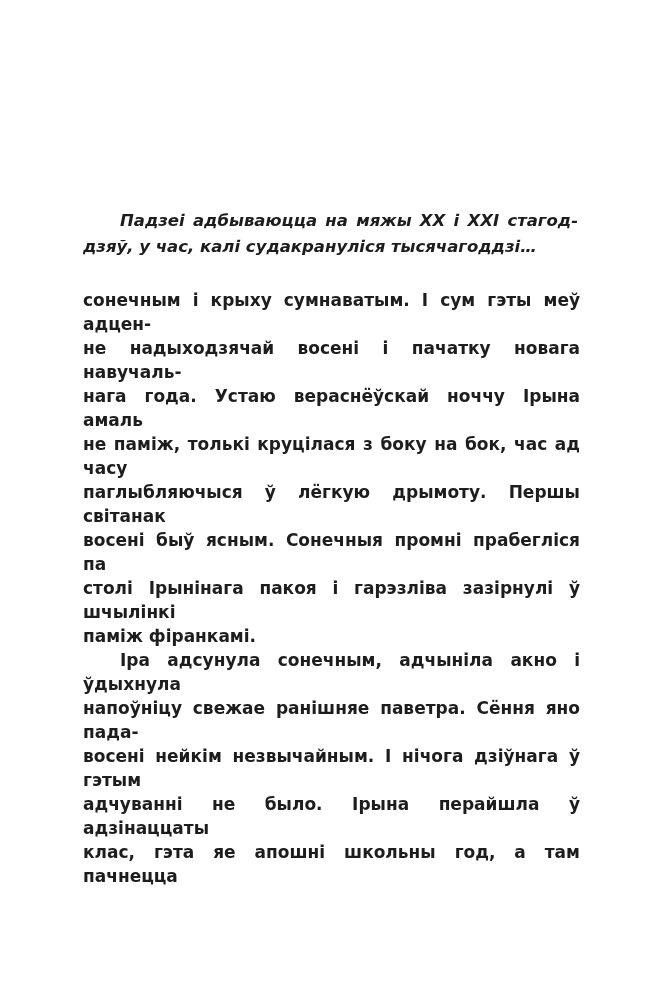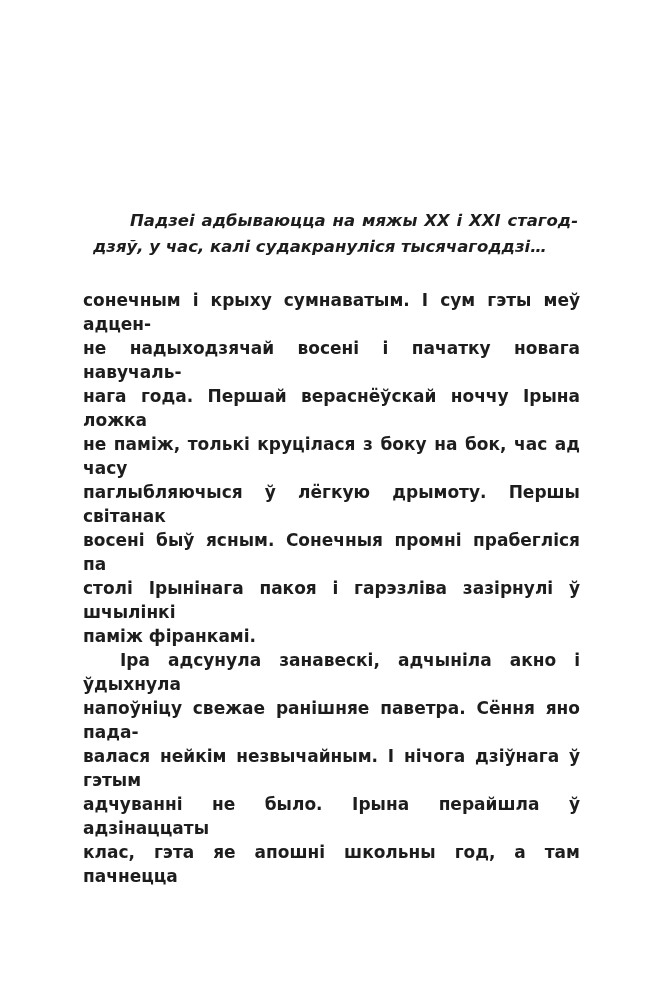--- a/index.html
+++ b/index.html
@@ -22,21 +22,20 @@
   .text-blocks {
     width: 497px;
   }
   .block {
     margin: 0;
   }
   .block.epigraph {
     font-style: italic;
     font-size: 16.5px;
     line-height: 26px;
-    margin-left: 10px;
     margin-right: 2px;
     margin-bottom: 28px;
   }
   .block.paragraph {
     font-size: 17px;
     line-height: 24px;
   }
   .line {
     text-align: justify;
     text-align-last: justify;
@@ -54,29 +53,29 @@
 
 <div class="page">
   <div class="text-blocks">
       <div class="block epigraph">
         <div class="line first">Падзеі адбываюцца на мяжы XX і XXI стагод-</div>
         <div class="line last">дзяў, у час, калі судакрануліся тысячагоддзі…</div>
       </div>
       <div class="block paragraph">
         <div class="line">сонечным і крыху сумнаватым. І сум гэты меў адцен-</div>
         <div class="line">не надыходзячай восені і пачатку новага навучаль-</div>
-        <div class="line">нага года. Першай вераснёўскай ноччу Ірына ложка</div>
+        <div class="line">нага года. Устаю вераснёўскай ноччу Ірына амаль</div>
         <div class="line">не паміж, толькі круцілася з боку на бок, час ад часу</div>
         <div class="line">паглыбляючыся ў лёгкую дрымоту. Першы світанак</div>
         <div class="line">восені быў ясным. Сонечныя промні прабегліся па</div>
         <div class="line">столі Ірынінага пакоя і гарэзліва зазірнулі ў шчылінкі</div>
         <div class="line last">паміж фіранкамі.</div>
       </div>
       <div class="block paragraph">
-        <div class="line first">Іра адсунула занавескі, адчыніла акно і ўдыхнула</div>
+        <div class="line first">Іра адсунула сонечным, адчыніла акно і ўдыхнула</div>
         <div class="line">напоўніцу свежае ранішняе паветра. Сёння яно пада-</div>
-        <div class="line">валася нейкім незвычайным. І нічога дзіўнага ў гэтым</div>
+        <div class="line">восені нейкім незвычайным. І нічога дзіўнага ў гэтым</div>
         <div class="line">адчуванні не было. Ірына перайшла ў адзінаццаты</div>
         <div class="line">клас, гэта яе апошні школьны год, а там пачнецца</div>
       </div>
     </div>
 
 </div>
 
 </body></html>

